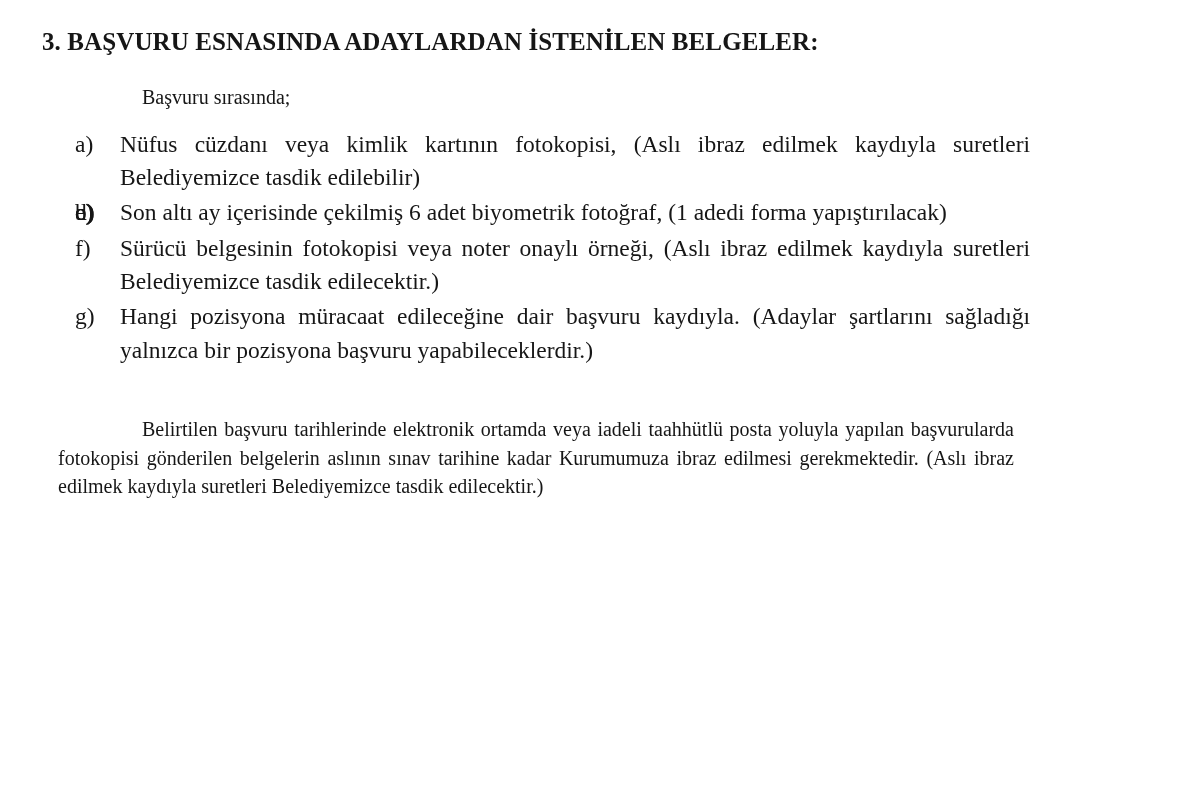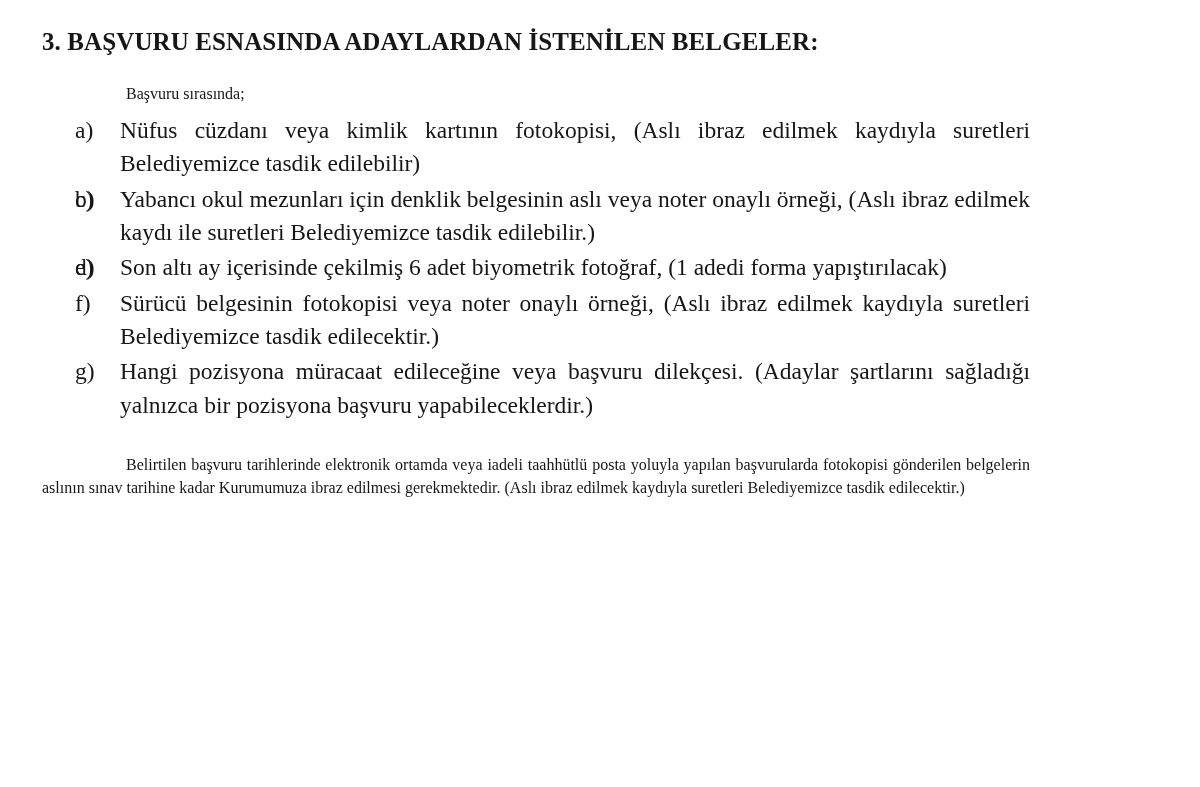--- a/index.html
+++ b/index.html
@@ -22,23 +22,23 @@
     background: #ffffff;
   }
   .doc-heading {
     font-size: 25px;
     font-weight: bold;
     line-height: 1.25;
     margin: 0 0 26px 0;
     letter-spacing: 0.1px;
   }
   p.para {
-    font-size: 16px;
+    font-size: 20px;
     line-height: 1.42;
-    margin: 0;
+    margin: 16px;
     text-align: justify;
     text-justify: inter-word;
   }
   p.para.indent {
     text-indent: 84px;
   }
   .spacer-md { height: 30px; }
 
   ol.lettered {
     list-style: none;
@@ -79,36 +79,35 @@
   <ol class="lettered">
     <li>
       <span class="marker">a)</span>
       <span>Nüfus cüzdanı veya kimlik kartının fotokopisi, (Aslı ibraz edilmek kaydıyla suretleri Belediyemizce tasdik edilebilir)</span>
     </li>
     <li>
       <span class="marker">b)</span>
     </li>
     <li>
       <span class="marker">c)</span>
-      <span>Yabancı okul mezunları için denklik belgesinin aslı veya noter onaylı örneği, (Aslı ibraz edilmek kaydı ile suretleri Belediyemizce tasdik edilebilir.)</span>
     </li>
     <li class="nojust">
       <span class="marker">d)</span>
     </li>
     <li class="nojust">
       <span class="marker">e)</span>
       <span>Son altı ay içerisinde çekilmiş 6 adet biyometrik fotoğraf, (1 adedi forma yapıştırılacak)</span>
     </li>
     <li>
       <span class="marker">f)</span>
       <span>Sürücü belgesinin fotokopisi veya noter onaylı örneği, (Aslı ibraz edilmek kaydıyla suretleri Belediyemizce tasdik edilecektir.)</span>
     </li>
     <li>
       <span class="marker">g)</span>
-      <span>Hangi pozisyona müracaat edileceğine veya başvuru dilekçesi. (Adaylar şartlarını sağladığı yalnızca bir pozisyona başvuru yapabileceklerdir.)</span>
+      <span>Hangi pozisyona müracaat edileceğine dair başvuru kaydıyla. (Adaylar şartlarını sağladığı yalnızca bir pozisyona başvuru yapabileceklerdir.)</span>
     </li>
   </ol>
 
   <div class="spacer-md"></div>
 
   <p class="para indent">Belirtilen başvuru tarihlerinde elektronik ortamda veya iadeli taahhütlü posta yoluyla yapılan başvurularda fotokopisi gönderilen belgelerin aslının sınav tarihine kadar Kurumumuza ibraz edilmesi gerekmektedir. (Aslı ibraz edilmek kaydıyla suretleri Belediyemizce tasdik edilecektir.)</p>
 
 </div>
 
 </body></html>

